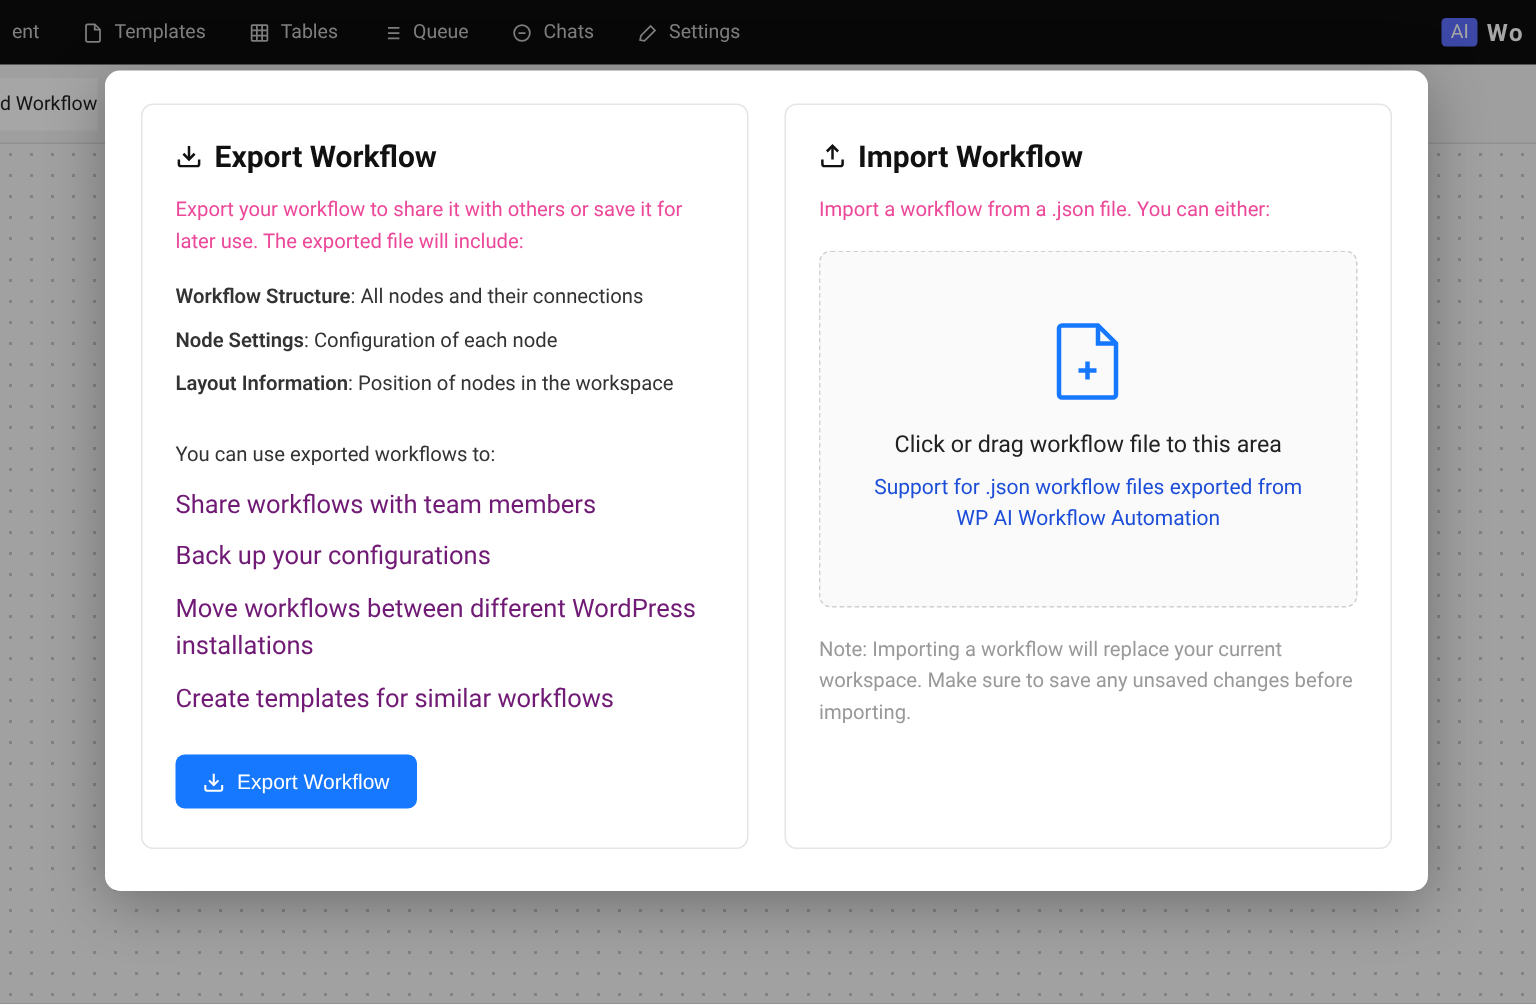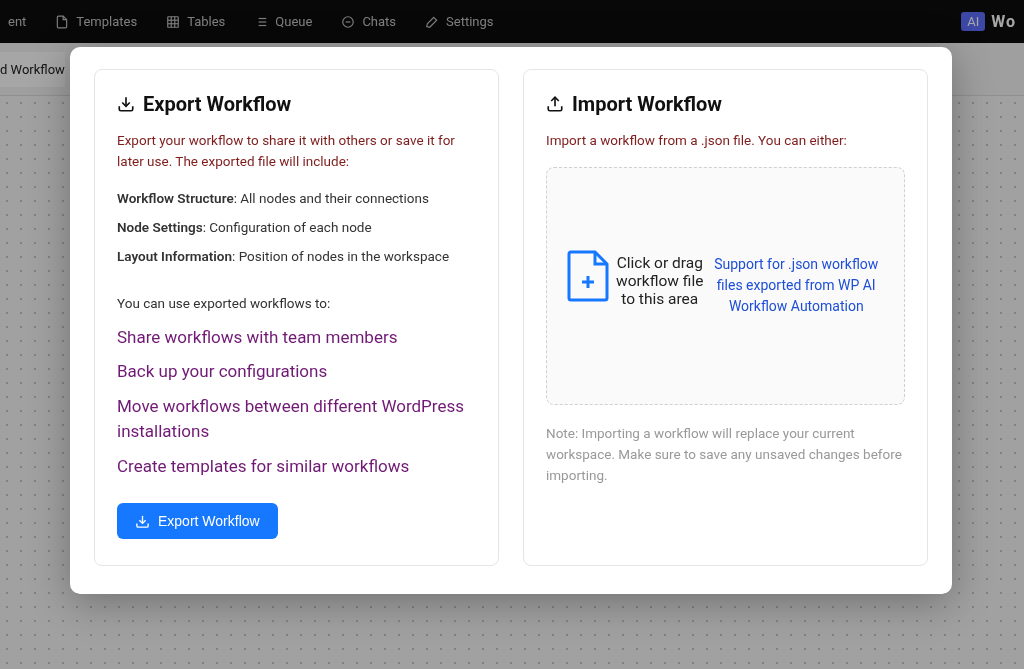--- a/index.html
+++ b/index.html
@@ -136,21 +136,21 @@
       display: flex;
       align-items: center;
       gap: 8px;
       font-size: 20px;
       font-weight: 700;
       color: #111;
       margin-bottom: 14px;
     }
     .card-desc {
       font-size: 13.5px;
-      color: #7f1d1d;
+      color: #ec4899;
       line-height: 1.55;
       margin-bottom: 16px;
     }
     .info-list {
       margin-bottom: 28px;
     }
     .info-item {
       font-size: 13.5px;
       color: #333;
       line-height: 1.5;
@@ -185,21 +185,21 @@
       display: inline-flex;
       align-items: center;
       gap: 8px;
     }
     .dropzone {
       border: 1px dashed #d0d0d0;
       border-radius: 8px;
       background: #fafafa;
       height: 238px;
       display: flex;
-      flex-direction: row;
+      flex-direction: column;
       align-items: center;
       justify-content: center;
       padding: 20px;
       margin-bottom: 18px;
       text-align: center;
     }
     .dropzone-icon {
       margin-bottom: 16px;
     }
     .dropzone-title {

